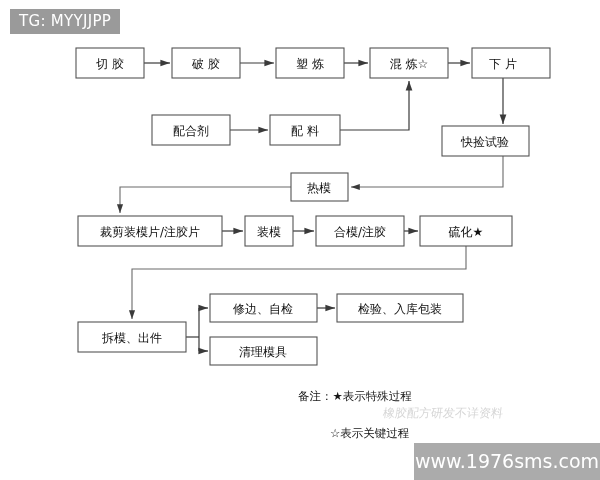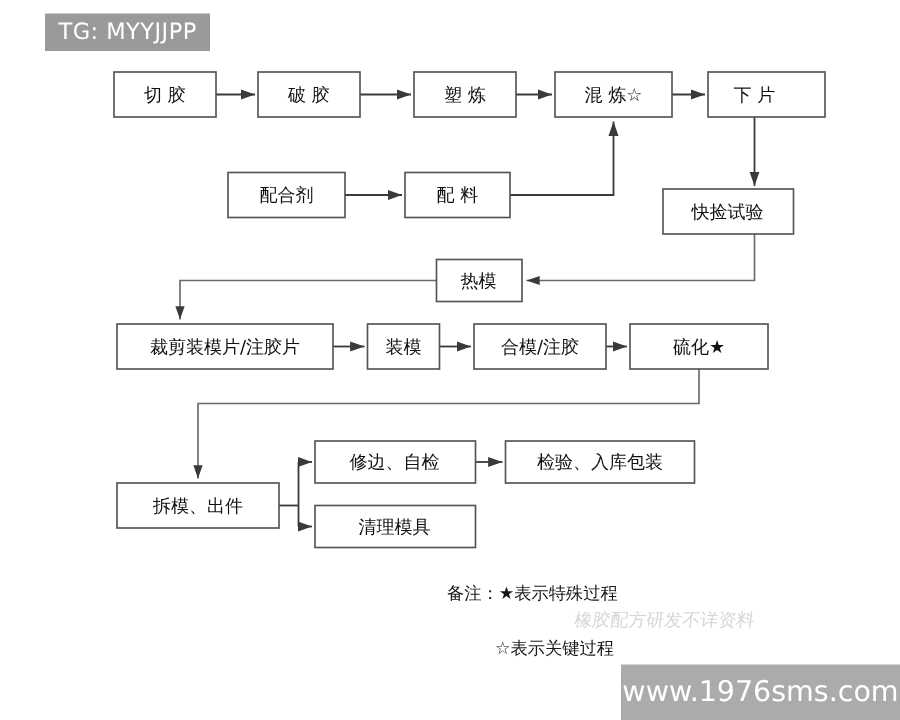--- a/index.html
+++ b/index.html
@@ -62,21 +62,20 @@
     left: 10px;
     top: 9px;
     padding: 3px 9px 4px 9px;
     background: #9a9a9a;
     color: #ffffff;
     font-family: "DejaVu Sans", "Liberation Sans", sans-serif;
     font-size: 15px;
     line-height: 18px;
     letter-spacing: 0.3px;
     white-space: nowrap;
-    margin-left: 20px;
   }
   
   #wm-chip {
     position: absolute;
     left: 414px;
     top: 443px;
     width: 186px;
     height: 37px;
     background: #ababab;
     color: #ffffff;

